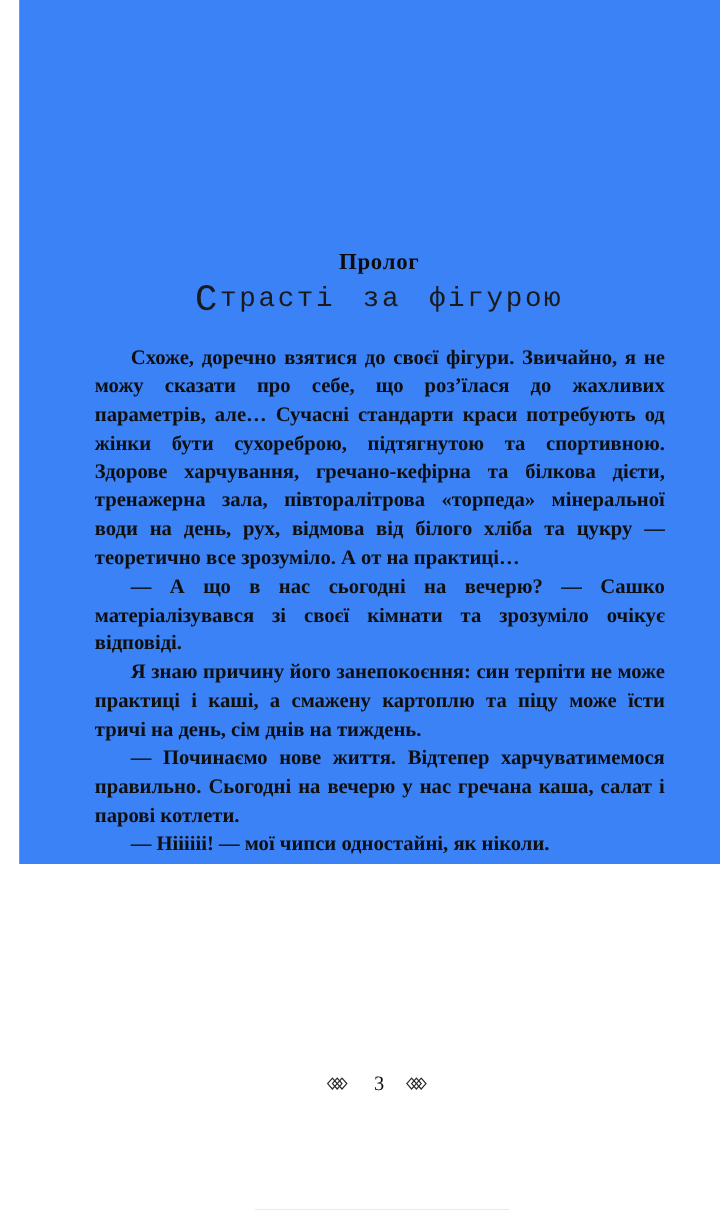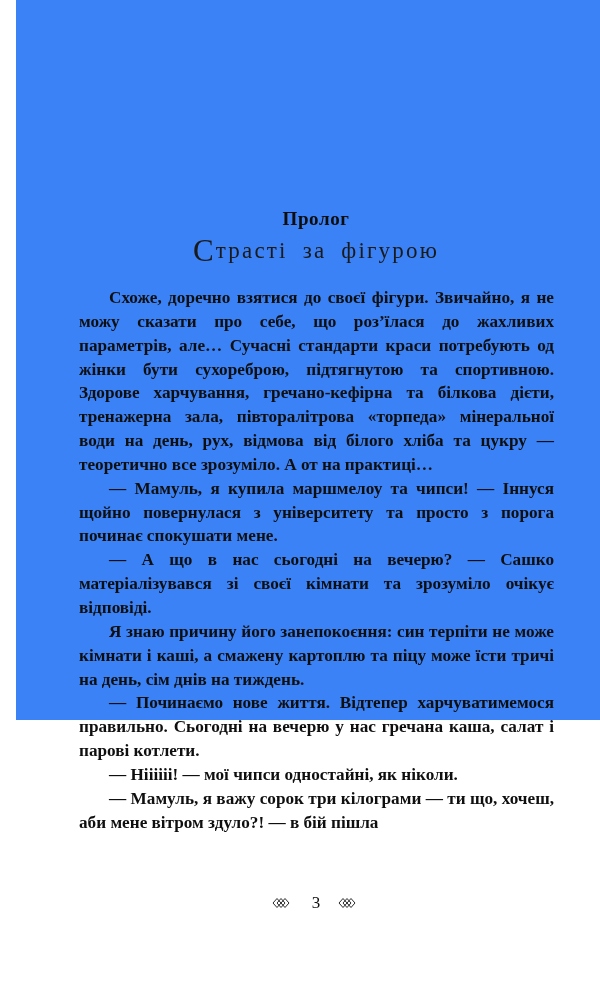--- a/index.html
+++ b/index.html
@@ -36,21 +36,21 @@
   .chapter-label {
     font-family: "Liberation Serif", "DejaVu Serif", serif;
     font-weight: bold;
     font-size: 19px;
     letter-spacing: 0.6px;
     line-height: 1.15;
     color: #0d0d0d;
   }
   .chapter-title {
     margin-top: 5px;
-    font-family: Liberation Serif, serif;
+    font-family: Liberation Mono, monospace;
     font-weight: 400;
     font-size: 23px;
     letter-spacing: 2.2px;
     word-spacing: 7px;
     color: #1a1a1a;
     line-height: 1.2;
     white-space: nowrap;
   }
   .chapter-title .initial {
     font-size: 31px;
@@ -114,26 +114,24 @@
 
 <div class="page">
 
   <div class="chapter-head">
     <div class="chapter-label">Пролог</div>
     <div class="chapter-title"><span class="initial">С</span><span>трасті  за  фігурою</span></div>
   </div>
 
   <div class="body-text">
     <p class="first-par">Схоже, доречно взятися до своєї фігури. Звичайно, я не можу сказати про себе, що роз’їлася до жахливих параметрів, але… Сучасні стандарти краси потребують од жінки бути сухореброю, підтягнутою та спортивною. Здорове харчування, гречано-кефірна та білкова дієти, тренажерна зала, півторалітрова «торпеда» мінеральної води на день, рух, відмова від білого хліба та цукру — теоретично все зрозуміло. А от на практиці…</p>
-    <p>— Мамуль, я купила маршмелоу та чипси! — Іннуся щойно повернулася з університету та просто з порога починає спокушати мене.</p>
     <p>— А що в нас сьогодні на вечерю? — Сашко матеріалізувався зі своєї кімнати та зрозуміло очікує відповіді.</p>
-    <p>Я знаю причину його занепокоєння: син терпіти не може кімнати і каші, а смажену картоплю та піцу може їсти тричі на день, сім днів на тиждень.</p>
+    <p>Я знаю причину його занепокоєння: син терпіти не може практиці і каші, а смажену картоплю та піцу може їсти тричі на день, сім днів на тиждень.</p>
     <p>— Починаємо нове життя. Відтепер харчуватимемося правильно. Сьогодні на вечерю у нас гречана каша, салат і парові котлети.</p>
     <p>— Ніііііі! — мої чипси одностайні, як ніколи.</p>
-    <p>— Мамуль, я важу сорок три кілограми — ти що, хочеш, аби мене вітром здуло?! — в бій пішла</p>
   </div>
 
   <div class="footer">
     <span class="footer-inner">
       <span class="ornament">
         <svg width="26" height="14" viewBox="0 0 26 14" xmlns="http://www.w3.org/2000/svg">
           <g fill="none" stroke="#2a2a2a" stroke-width="1">
             <path d="M7 7 L11 2.5 L15 7 L11 11.5 Z"></path>
             <path d="M11 7 L15 2.5 L19 7 L15 11.5 Z"></path>
             <path d="M3 7 L7 2.5 L11 7 L7 11.5 Z"></path>

